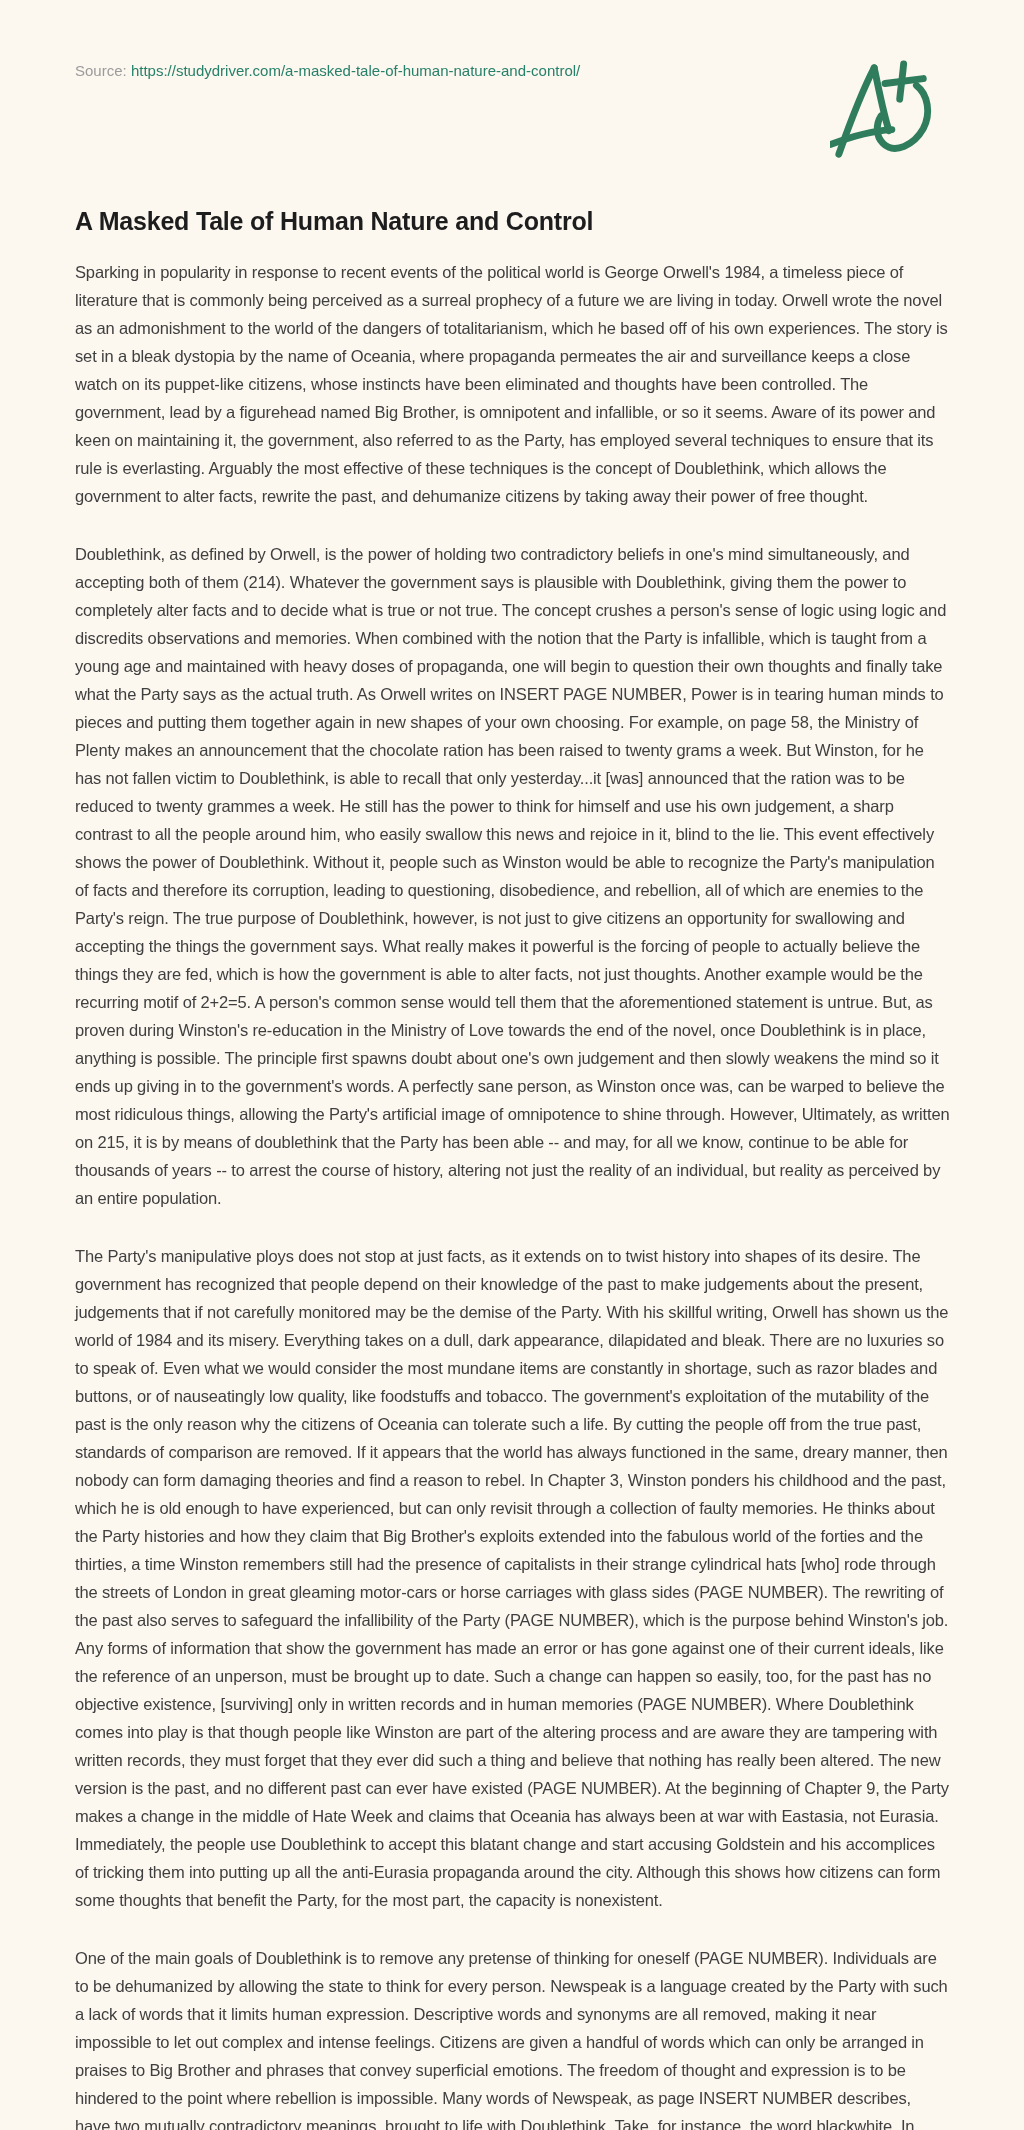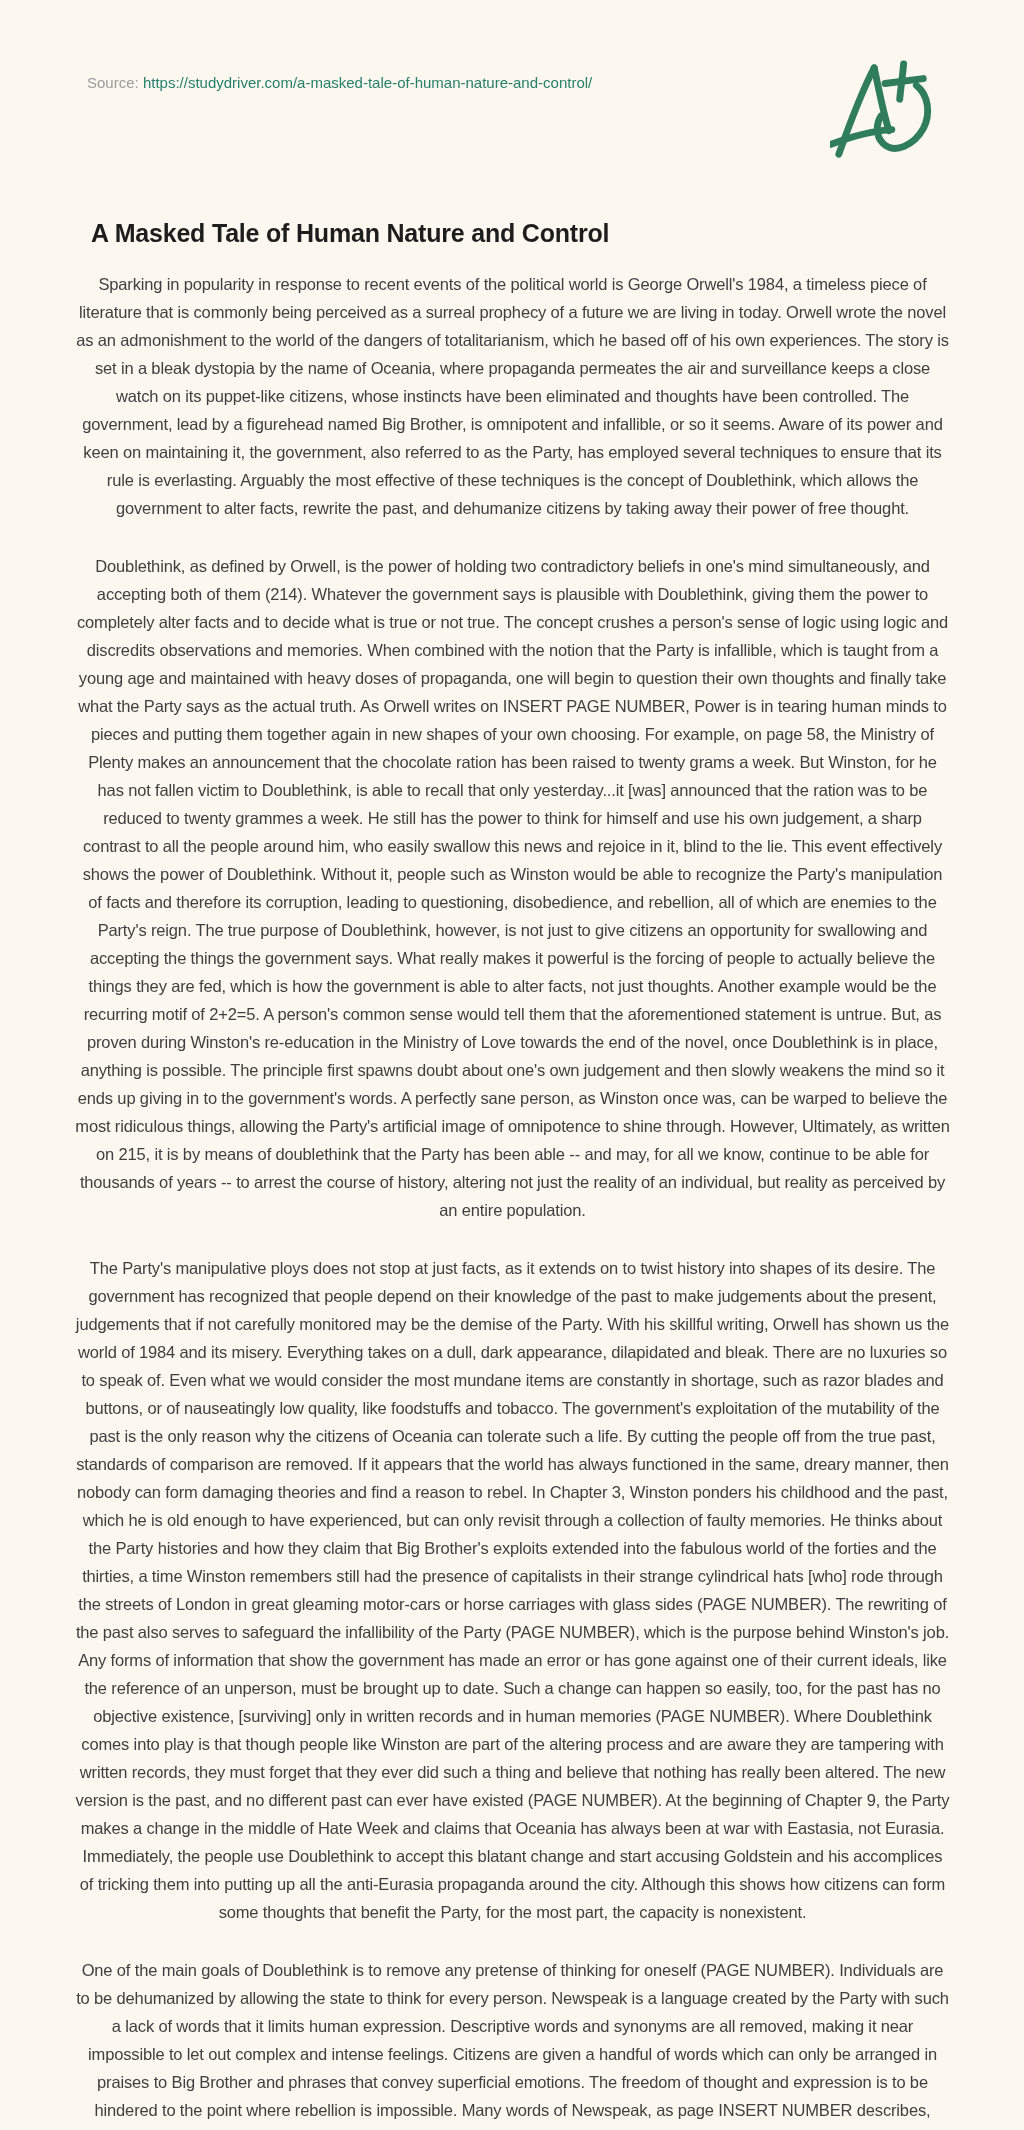--- a/index.html
+++ b/index.html
@@ -20,49 +20,49 @@
   }
   .site-header {
     font-size: 21px;
     font-weight: bold;
     color: #3A3A3A;
     margin: 0 0 24px 0;
     letter-spacing: -0.2px;
   }
   .source-line {
     font-size: 15px;
-    margin: 12px;
+    margin: 0;
     color: #9B9B9B;
   }
   .source-line a {
     color: #27806A;
     text-decoration: none;
   }
   .logo {
     position: absolute;
     top: 58px;
     right: 86px;
     width: 108px;
     height: 102px;
   }
   .logo svg { width: 100%; height: 100%; }
   .essay-title {
     font-size: 25px;
     font-weight: bold;
     color: #1D1D1D;
-    margin: 128px 0 22px 16px;
+    margin: 128px 0 22px 0;
     letter-spacing: -0.2px;
   }
   .essay-body p {
     font-size: 16.5px;
     line-height: 28px;
     margin: 0 0 30px 0;
     color: #3F3F3F;
     letter-spacing: -0.15px;
-    text-align: center;
+    text-align: left;
     max-width: 876px;
   }
 </style>
 </head>
 <body>
 
 <div class="page">
 
   <header>
     <p class="source-line">

